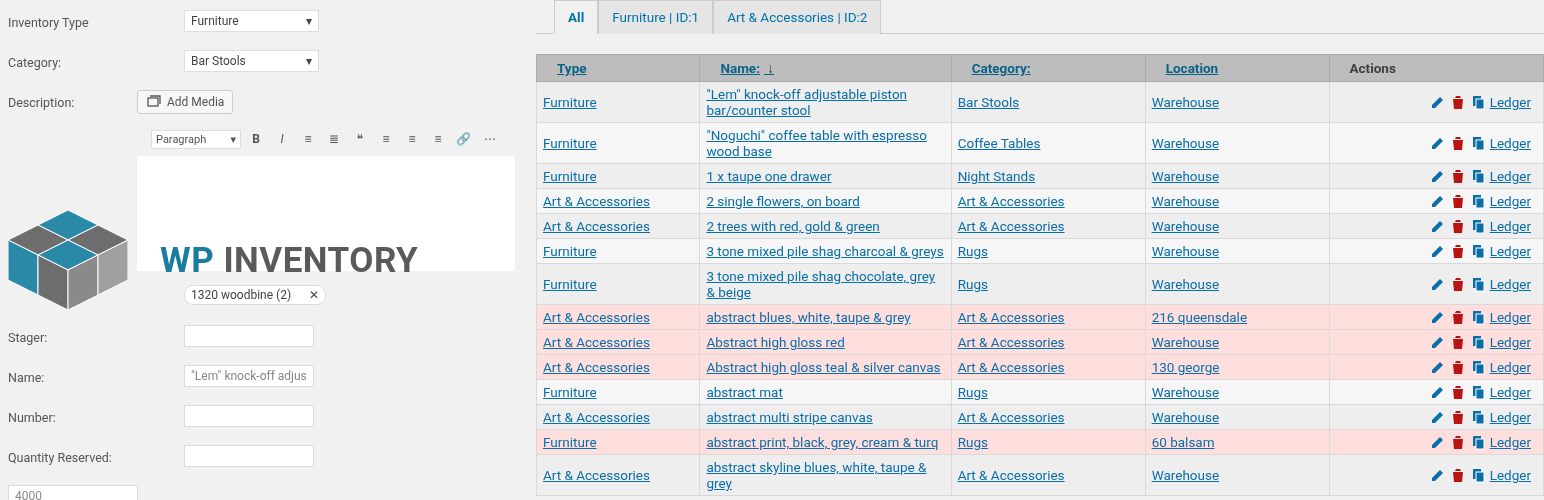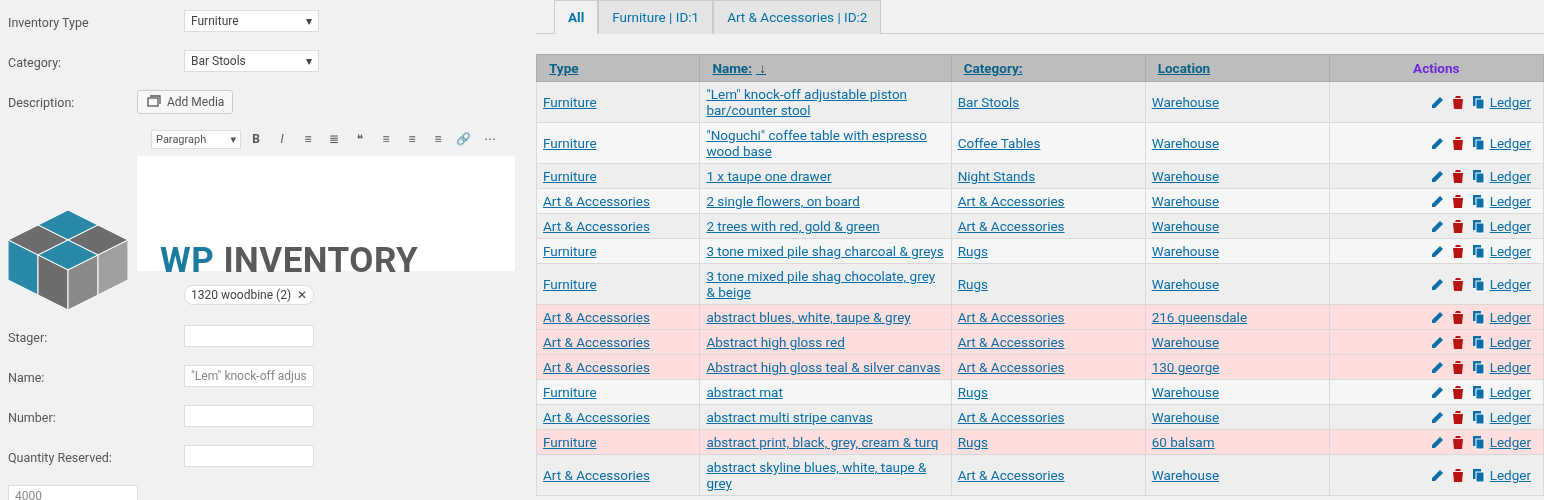--- a/index.html
+++ b/index.html
@@ -15,31 +15,31 @@
 .para-sel{width:90px;border:1px solid #ddd;background:#fff;padding:2px 4px;font-size:11px;color:#555}
 .editor-body{background:#fff;height:115px;margin-top:4px}
 .txt{width:130px;border:1px solid #ddd;padding:3px 6px;background:#fff;font-size:12px;color:#888}
 
 .logo-block{position:absolute;left:8px;top:200px;display:flex;align-items:center;gap:32px;z-index:5}
 .logo-cube{width:120px;height:120px}
 .logo-text .t1{font-size:35px;font-weight:700;color:#1f2937;letter-spacing:0.5px}
 .logo-text .t1 span{color:#1c7ca0}
 .logo-text .t2{font-size:15px;color:#1c7ca0;letter-spacing:0.3px}
 
-.tag-chip{display:inline-flex;align-items:center;gap:6px;border:1px solid #ddd;background:#fff;padding:2px 6px;font-size:12px;color:#444;border-radius:9px}
+.tag-chip{display:inline-flex;align-items:center;gap:18px;border:1px solid #ddd;background:#fff;padding:2px 6px;font-size:12px;color:#444;border-radius:9px}
 
 .right-panel{position:absolute;left:536px;top:0;width:1008px;height:376px;background:#f1f1f1}
 .tabs{display:flex;padding-left:18px}
 .tab{border:1px solid #ccc;border-bottom:none;background:#e5e5e5;color:#0073aa;padding:8px 13px;font-size:13.5px;margin-right:0;cursor:pointer}
 .tab.active{background:#f1f1f1;color:#0073aa;font-weight:700;border-bottom:1px solid #f1f1f1}
 .tabs-line{border-bottom:1px solid #ccc;margin-top:-1px}
 
 table{width:100%;border-collapse:collapse;margin-top:20px;font-size:13.5px}
-thead th{background:#bdbdbd;color:#0a6289;padding:5px 12px;text-align:left;font-weight:700;text-decoration:underline;border:1px solid #aaa}
-thead th.actions{text-align:center;text-decoration:none;color:#6d28d9}
+thead th{background:#bdbdbd;color:#0a6289;padding:5px 20px;text-align:left;font-weight:700;text-decoration:underline;border:1px solid #aaa}
+thead th.actions{text-align:left;text-decoration:none;color:#404040}
 thead th .sort{text-decoration:none;color:#333;margin-left:4px}
 tbody td{padding:4px 6px;border:1px solid #d9d9d9;vertical-align:middle}
 tbody tr{background:#eeeeee}
 tbody tr.row-alt{background:#f6f6f6}
 tbody tr.row-pink{background:#ffdede}
 tbody a{color:#0a6ea8;text-decoration:underline}
 .col-type{width:160px}
 .col-name{width:246px}
 .col-cat{width:190px}
 .col-loc{width:180px}

